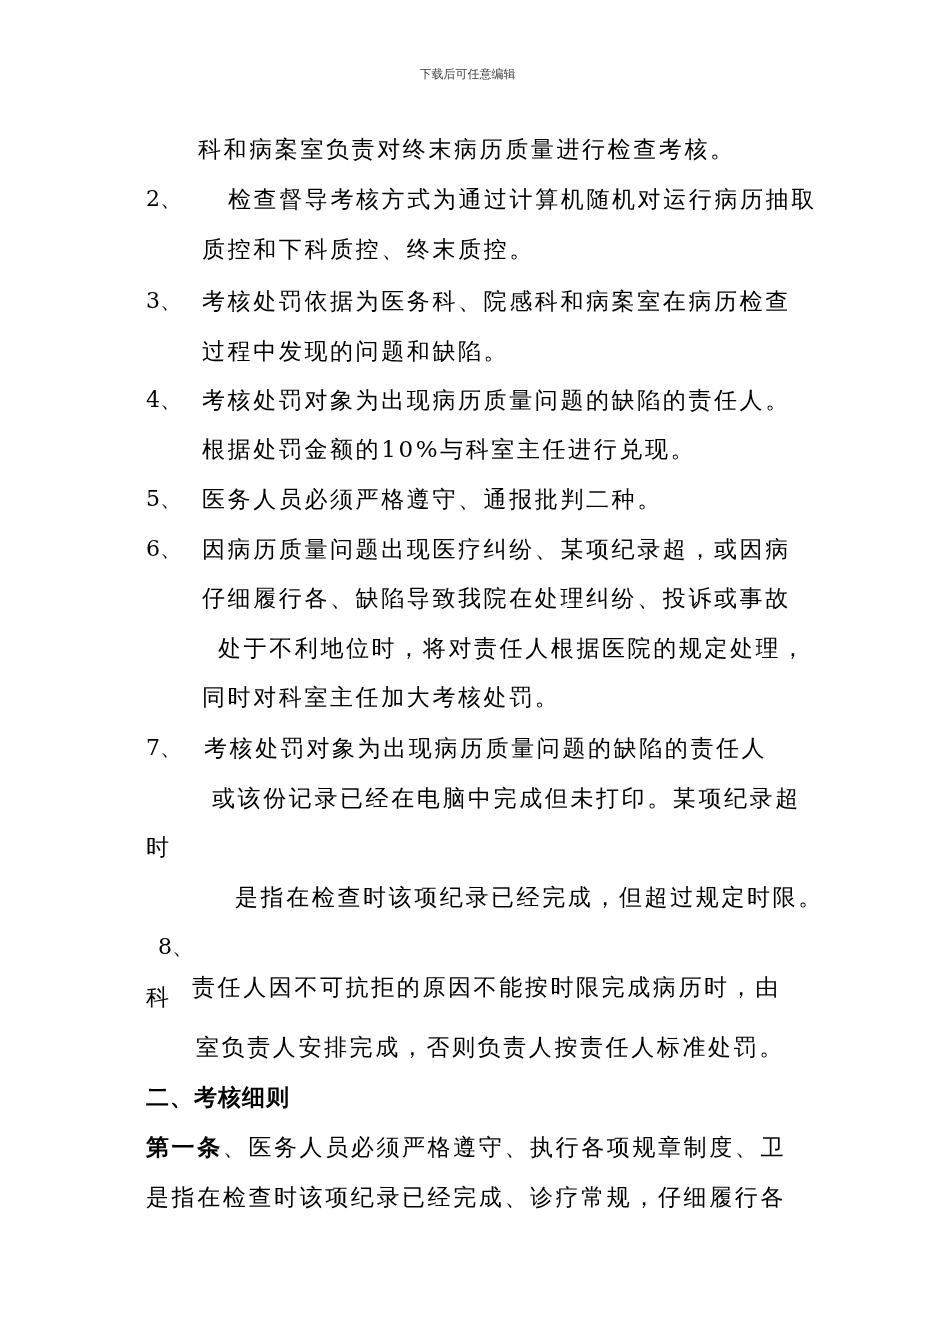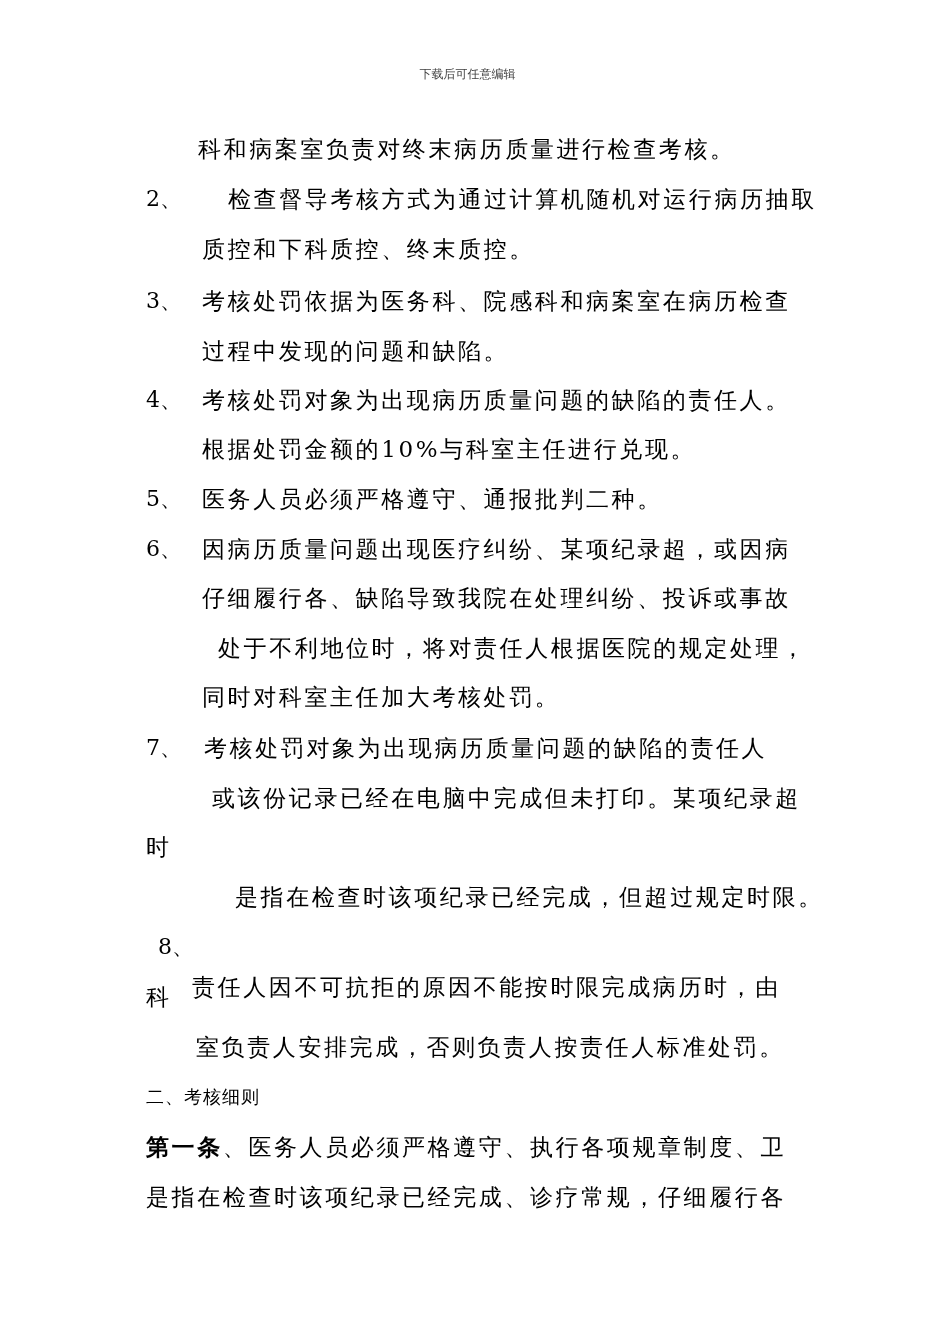--- a/index.html
+++ b/index.html
@@ -3,21 +3,21 @@
   <meta charset="utf-8">
   <style>
     html, body { margin: 0; padding: 0; background: #ffffff; }
     body { width: 950px; height: 1344px; position: relative; overflow: hidden;
            font-family: "DejaVu Serif", "Liberation Serif", serif; color: #000; }
     .header { position: absolute; top: 66px; left: 0; width: 935px; text-align: center;
               font-size: 12px; color: #404040; }
     .line { position: absolute; font-size: 23px; line-height: 30px; white-space: nowrap; letter-spacing: 2.6px; }
     .num { position: absolute; font-size: 22px; line-height: 30px; white-space: nowrap; }
     .bold { font-weight: bold; }
-    .heading { position: absolute; font-size: 18px; line-height: 30px; font-weight: normal; white-space: nowrap; letter-spacing: 1px; }
+    .heading { position: absolute; font-size: 23px; line-height: 30px; font-weight: bold; white-space: nowrap; letter-spacing: 1px; }
   </style>
 </head>
 <body>
 
 <div class="header">下载后可任意编辑</div>
 
 <div class="line" style="left:198px; top:134px;">科和病案室负责对终末病历质量进行检查考核。</div>
 
 <div class="num" style="left:146px; top:184px;">2、</div>
 <div class="line" style="left:204px; top:184px;margin-left:24px;">检查督导考核方式为通过计算机随机对运行病历抽取</div>

